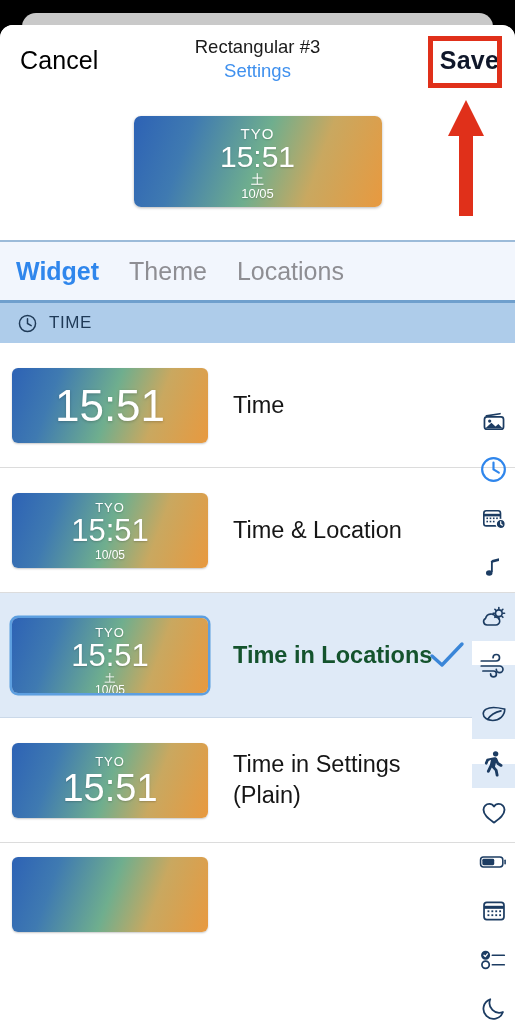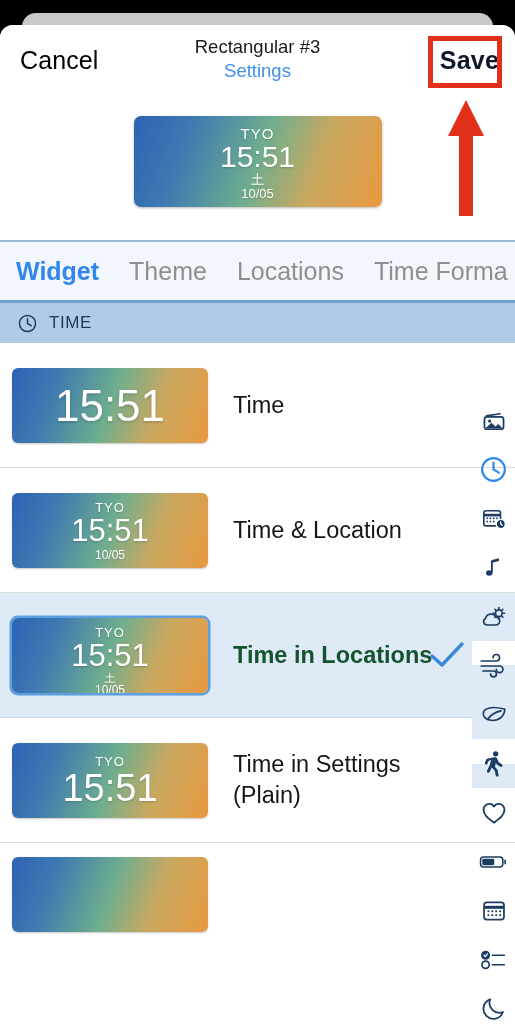--- a/index.html
+++ b/index.html
@@ -251,21 +251,20 @@
         <div class="pv-dow">土</div>
         <div class="pv-date">10/05</div>
       </div>
     </div>
 
     <div class="tab-div-top"></div>
     <div class="tabbar">
       <span class="tab active">Widget</span>
       <span class="tab">Theme</span>
       <span class="tab">Locations</span>
-      <span class="tab">Time Forma</span>
     </div>
 
     <div class="sec-div"></div>
     <div class="section-header">
       <span>
         <svg width="21" height="21" viewBox="0 0 24 24" fill="none" stroke="#1f3a57" stroke-width="1.7">
           <circle cx="12" cy="12" r="9.2"></circle>
           <path d="M12 6.6V12l4.2 2.4" stroke-linecap="round"></path>
         </svg>
       </span>

